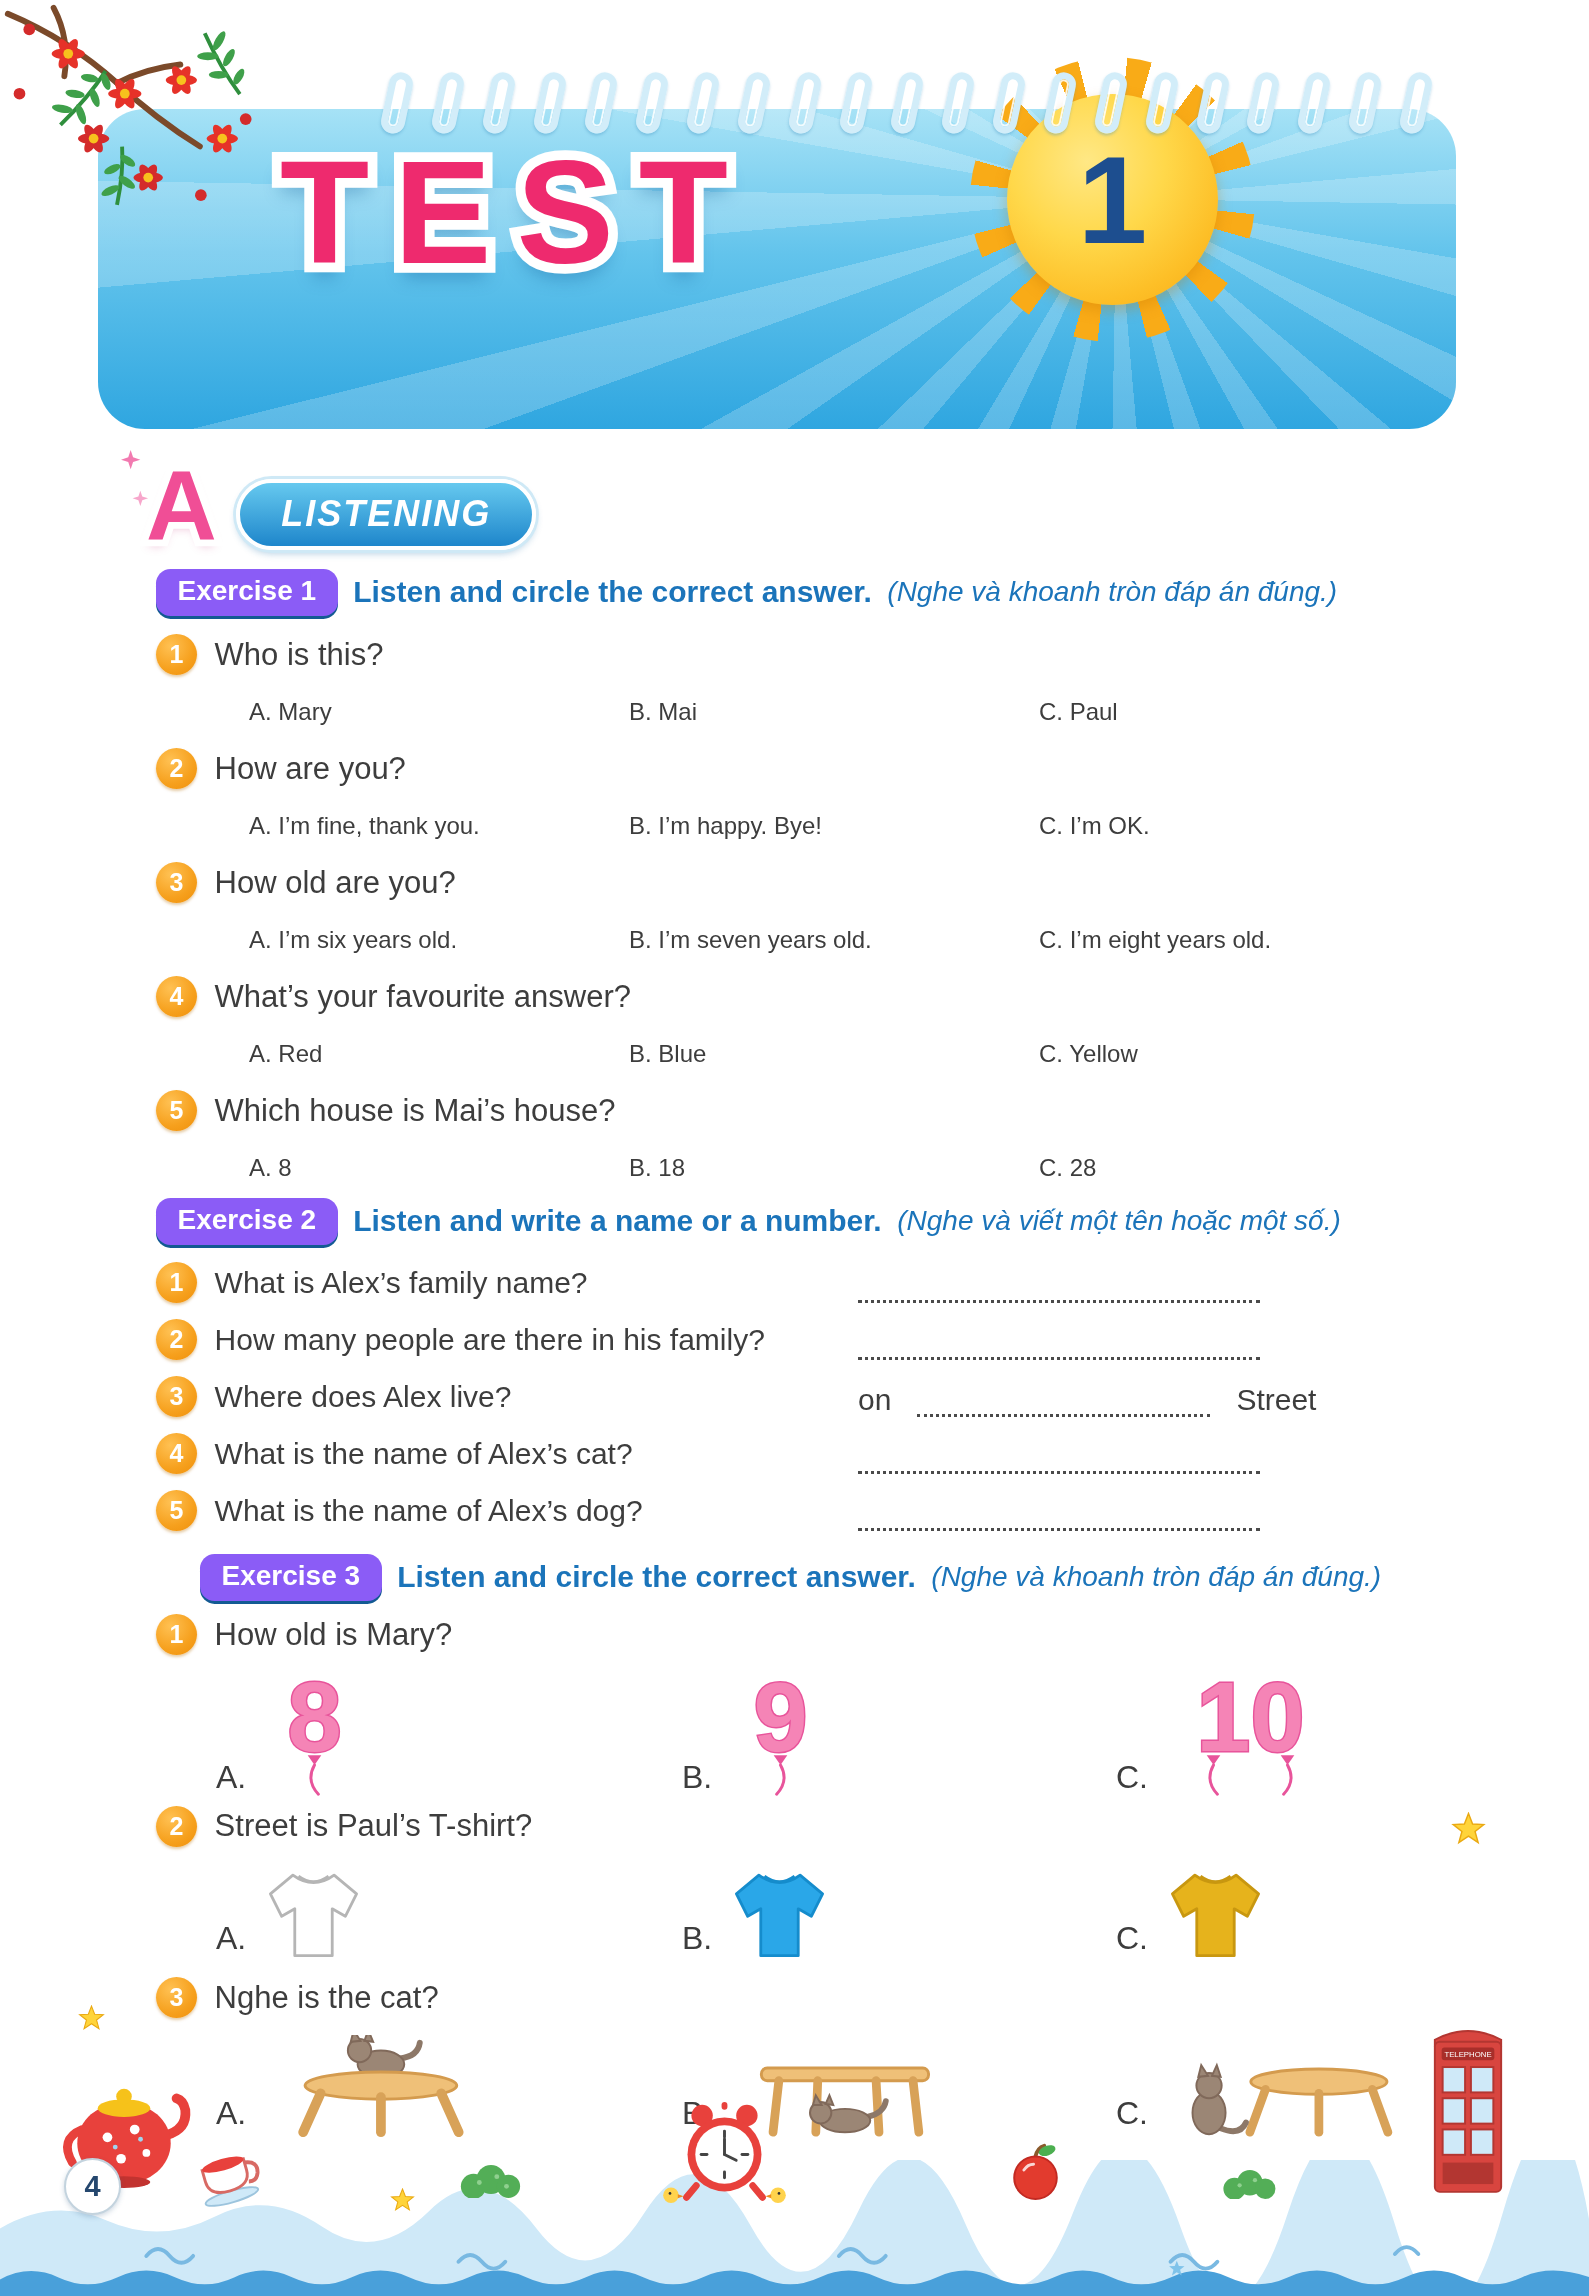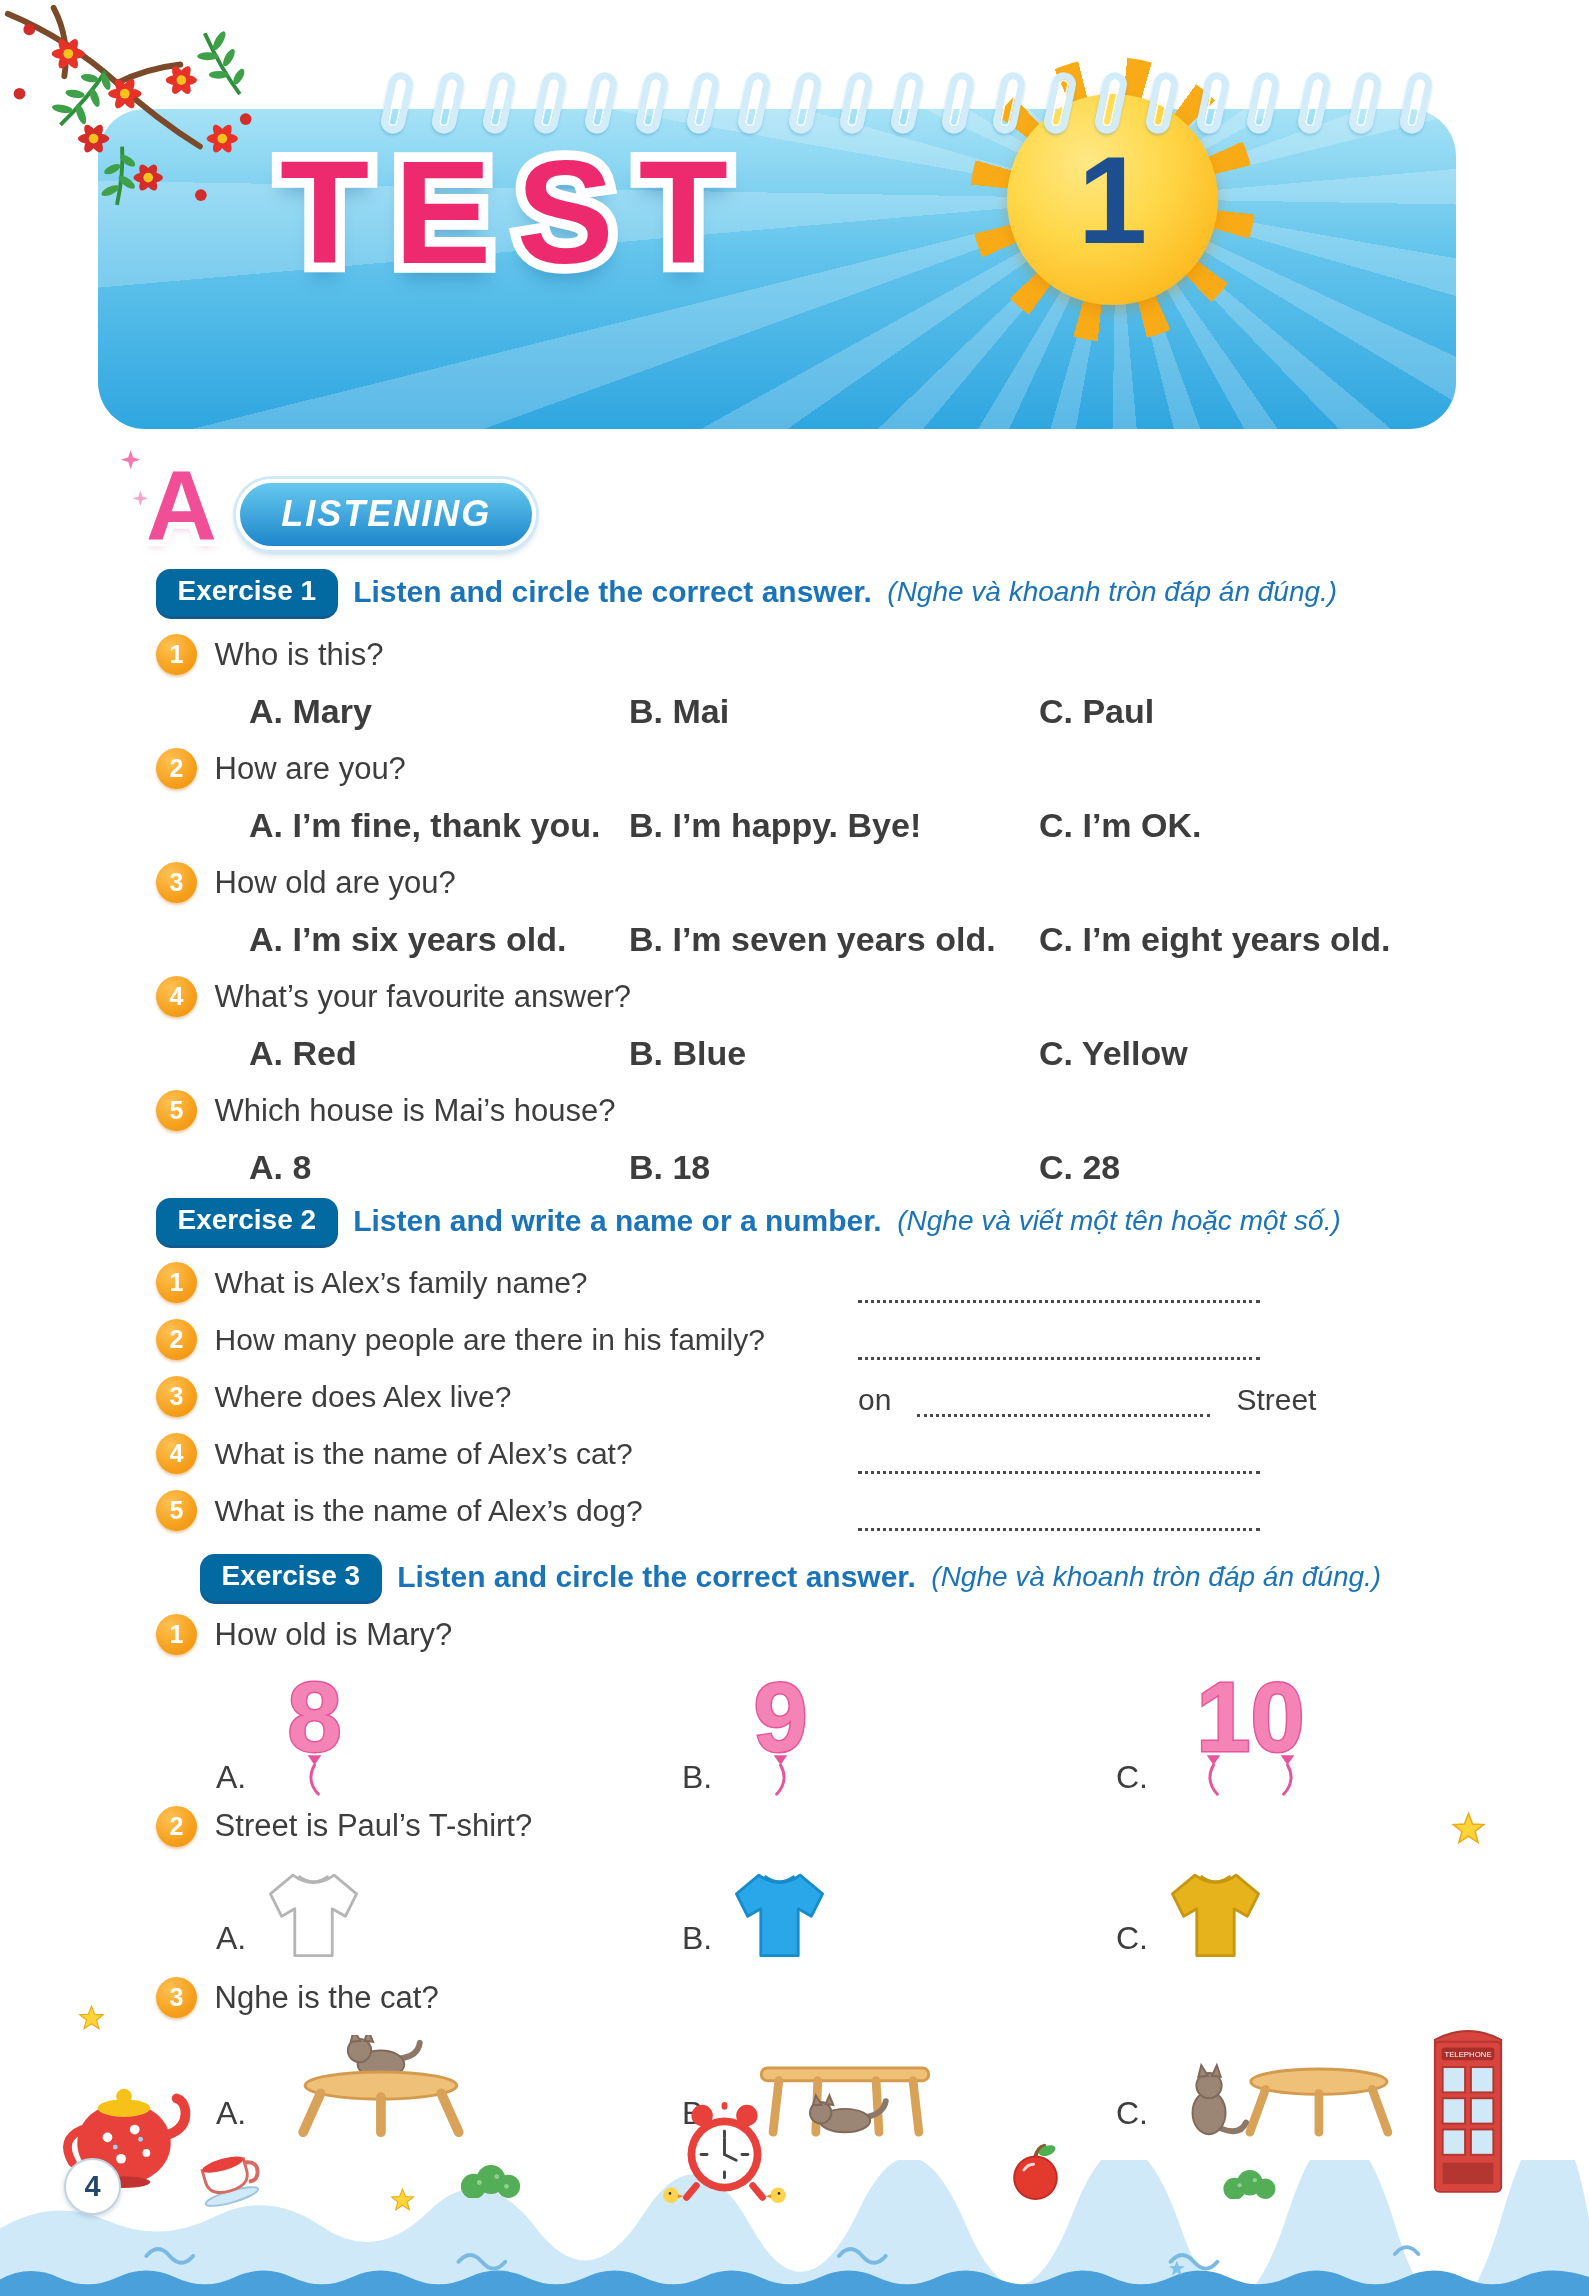--- a/index.html
+++ b/index.html
@@ -37,34 +37,34 @@
   .letter-a::before { content:attr(data-text); position:absolute; left:0; top:0;
     -webkit-text-stroke:13.7px #fff; color:#fff; z-index:-1; text-shadow:0 5.9px 9.8px rgba(200,60,130,.35); }
   .sparkles { position:absolute; left:-25px; top:-5.9px; }
   .listening-pill { margin-left:19.5px; margin-top:19px;
     background:linear-gradient(180deg,#66c9ef,#1e86cb); border:4.9px solid #fff; border-radius:39px;
     box-shadow:0 0 0 2.9px #cfe9f6, 0 3.9px 7.8px rgba(30,110,170,.30);
     padding:9.8px 41px 11.7px; color:#fff; font-size:36px; font-weight:800; font-style:italic; letter-spacing:2px; }
 
   
   .ex-header { position:absolute; left:156px; display:flex; align-items:center; gap:15.6px; z-index:2; }
-  .ex-badge { background:#0369a1; color:#fff; font-weight:700; font-size:28px;
+  .ex-badge { background:#8b5cf6; color:#fff; font-weight:700; font-size:28px;
     padding:5.9px 21.5px 8.8px; border-radius:14.6px; box-shadow:0 2.9px 0 #135a93; }
   .ex-ins-en { color:#1b74ba; font-weight:700; font-size:30px; }
   .ex-ins-vi { color:#1b74ba; font-style:italic; font-size:28px; }
 
   
   .num-circle { flex:0 0 auto; width:41px; height:41px; border-radius:50%;
     background:radial-gradient(circle at 35% 30%,#ffc153,#f6a01d 60%,#ef8f0a);
     color:#fff; font-weight:700; font-size:25px; display:flex; align-items:center; justify-content:center;
     box-shadow:0 2px 2.9px rgba(180,110,0,.35); }
   .ex1-body { position:absolute; left:156px; top:626px; width:1307px; z-index:2; }
   .q-row { display:flex; align-items:center; gap:17.6px; height:57px; color:#3d3d3d; font-size:31px; }
   .opt-row { display:grid; grid-template-columns:380px 410px 1fr; padding-left:93px; align-items:center;
-    height:57px; color:#3d3d3d; font-size:34px;font-weight:bold; }
+    height:57px; color:#3d3d3d; font-size:24px; }
 
   .ex2-body { position:absolute; left:156px; top:1254px; width:1307px; z-index:2; }
   .e2-row { position:relative; display:flex; align-items:center; gap:17.6px; height:57px; color:#3d3d3d; font-size:30px; }
   .answer-area { position:absolute; left:702px; bottom:7.8px; display:flex; align-items:flex-end; gap:26px;
     font-size:30px; color:#3d3d3d; }
   .dots { display:inline-block; width:402px; height:33px; border-bottom:3.9px dotted #4a4a4a; }
   .dots.short { width:293px; }
 
   .ex3-body { position:absolute; left:156px; top:1611px; width:1307px; z-index:2; }
   .e3-q { display:flex; align-items:center; gap:17.6px; height:47px; color:#3d3d3d; font-size:31px; }

